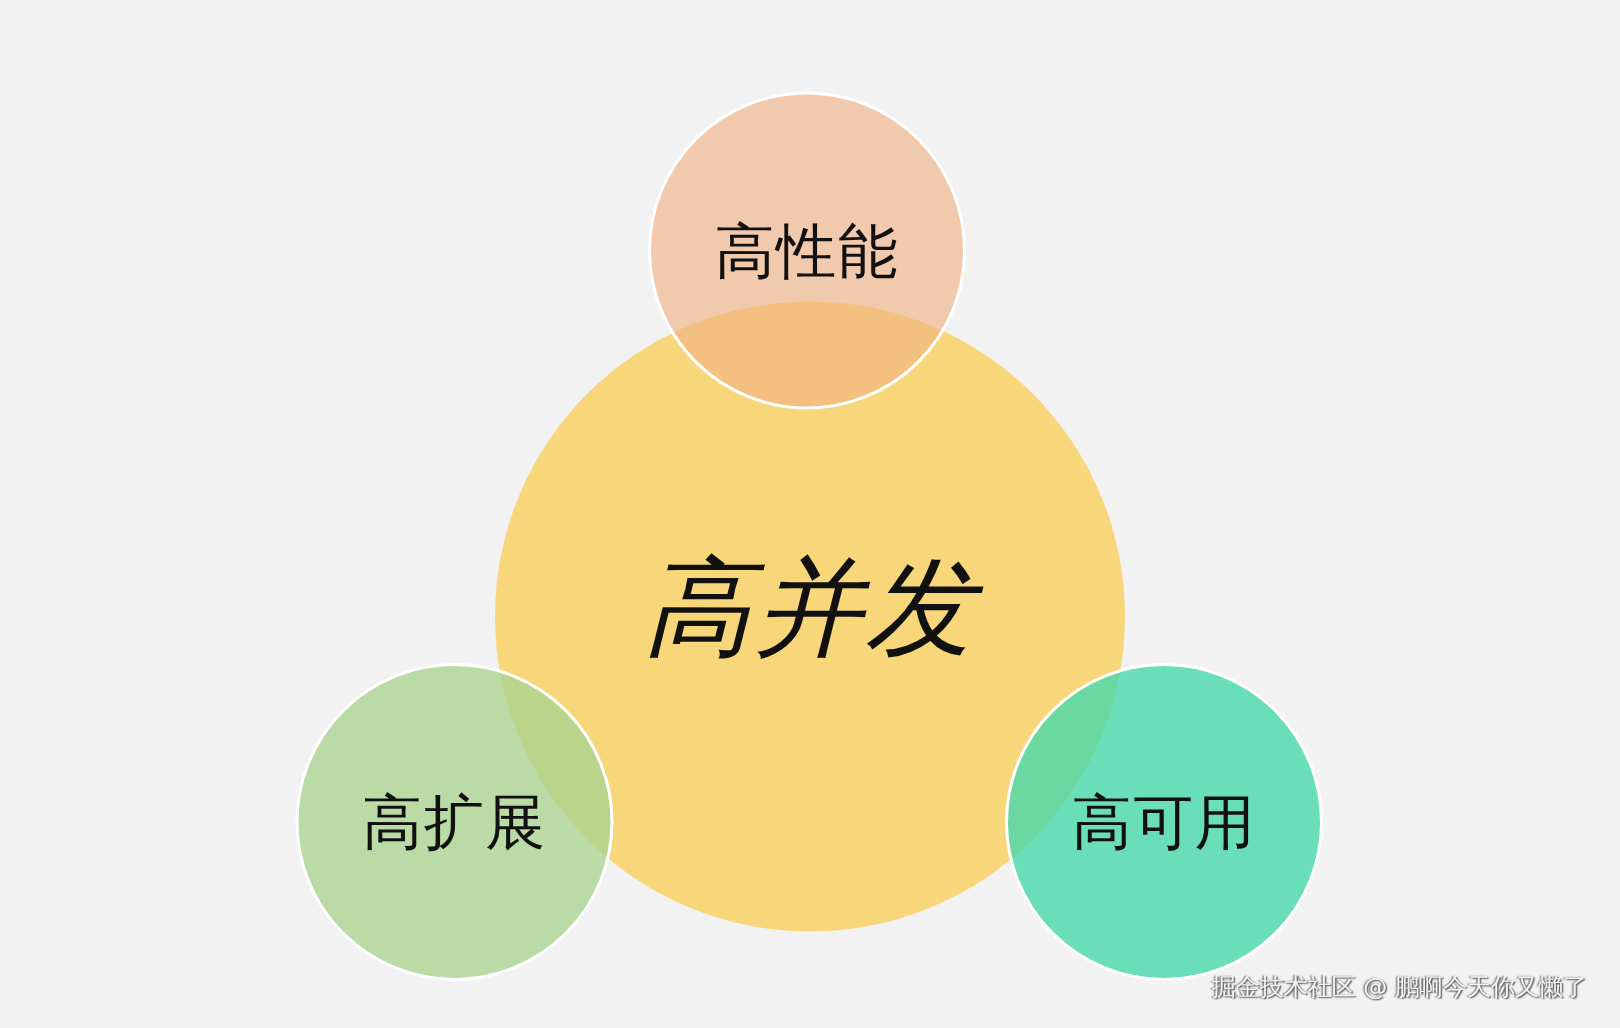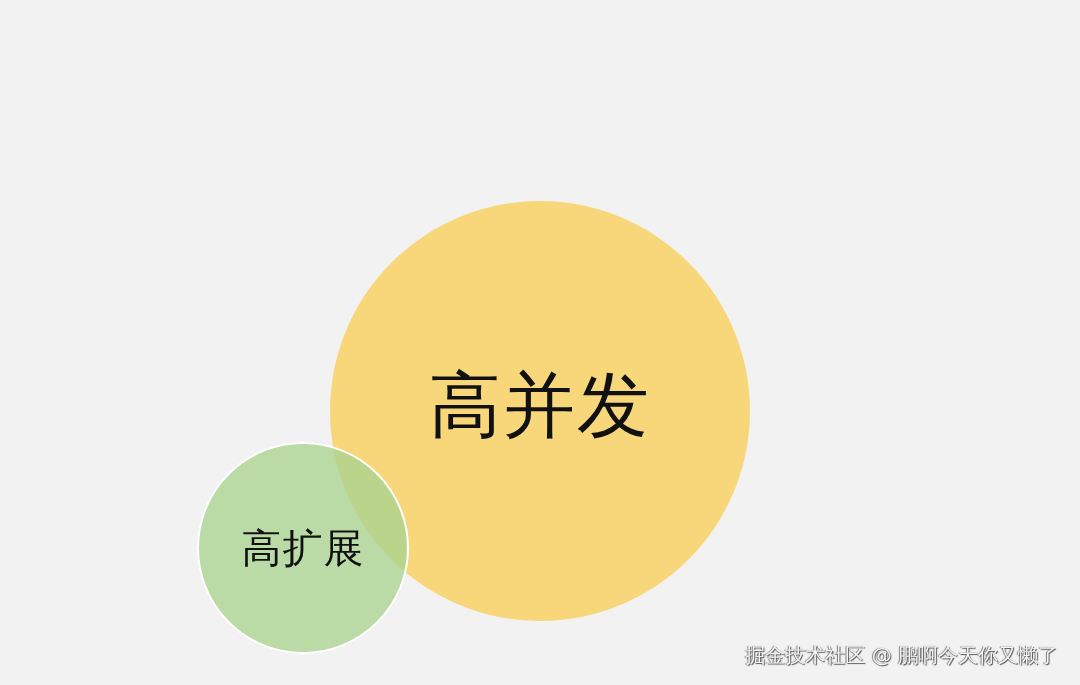--- a/index.html
+++ b/index.html
@@ -25,20 +25,21 @@
       align-items: center;
       justify-content: center;
       font-family: "DejaVu Serif", "Liberation Serif", serif;
       color: #111111;
     }
     .circle-main {
       left: 330px; top: 201px; width: 420px; height: 420px;
       background: rgba(247, 213, 112, 0.92);
       border: none;
       z-index: 1;
+      font-style: italic;
     }
     .circle-main .label {
       font-size: 72px;
       letter-spacing: 2px;
       margin-top: -10px;
     }
     .circle-top {
       left: 432px; top: 61px; width: 212px; height: 212px;
       background: rgba(240, 178, 130, 0.62);
       z-index: 2;
@@ -56,36 +57,42 @@
     }
     .circle .small-label {
       font-size: 40px;
       letter-spacing: 1px;
     }
     .watermark {
       position: absolute;
       right: 22px;
       bottom: 16px;
       font-family: "DejaVu Sans", "Liberation Sans", sans-serif;
-      font-size: 20px;
+      font-size: 16px;
       color: #f4f4f4;
       text-shadow: 1px 1px 1px #555, -1px 0 1px #777;
       z-index: 5;
       white-space: nowrap;
     }
   </style>
 </head>
 <body>
 
 <div class="canvas">
 
   <div class="circle circle-main">
     <span class="label">高并发</span>
   </div>
 
+  <div class="circle circle-top">
+    <span class="small-label">高性能</span>
+  </div>
 
   <div class="circle circle-left">
     <span class="small-label">高扩展</span>
   </div>
 
+  <div class="circle circle-right">
+    <span class="small-label">高可用</span>
+  </div>
 
   <div class="watermark">掘金技术社区 @ 鹏啊今天你又懒了</div>
 </div>
 
 </body></html>

